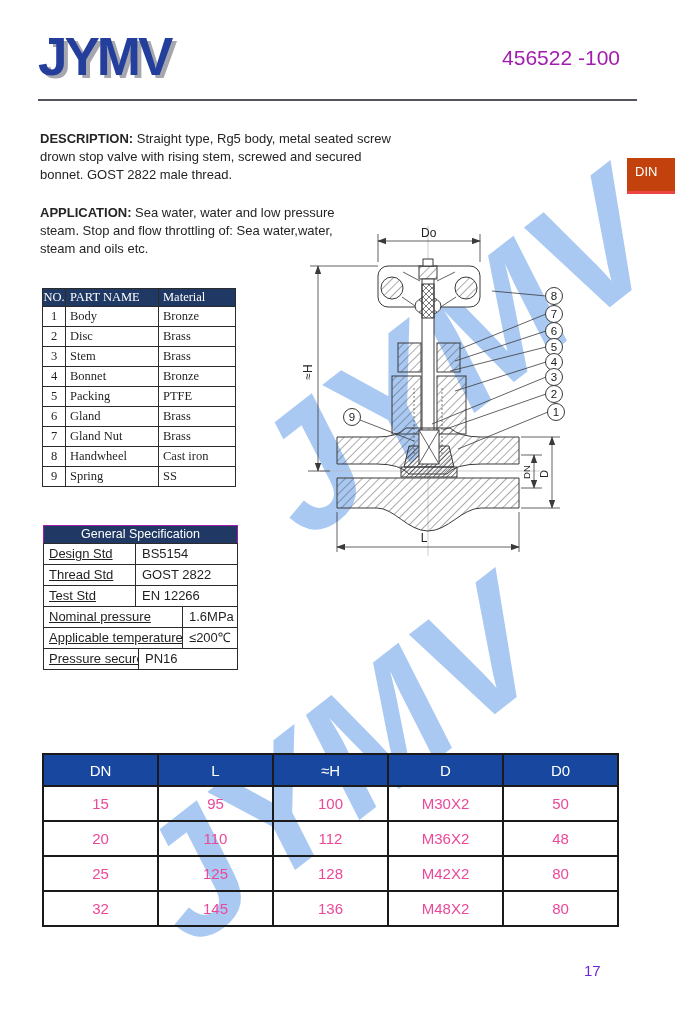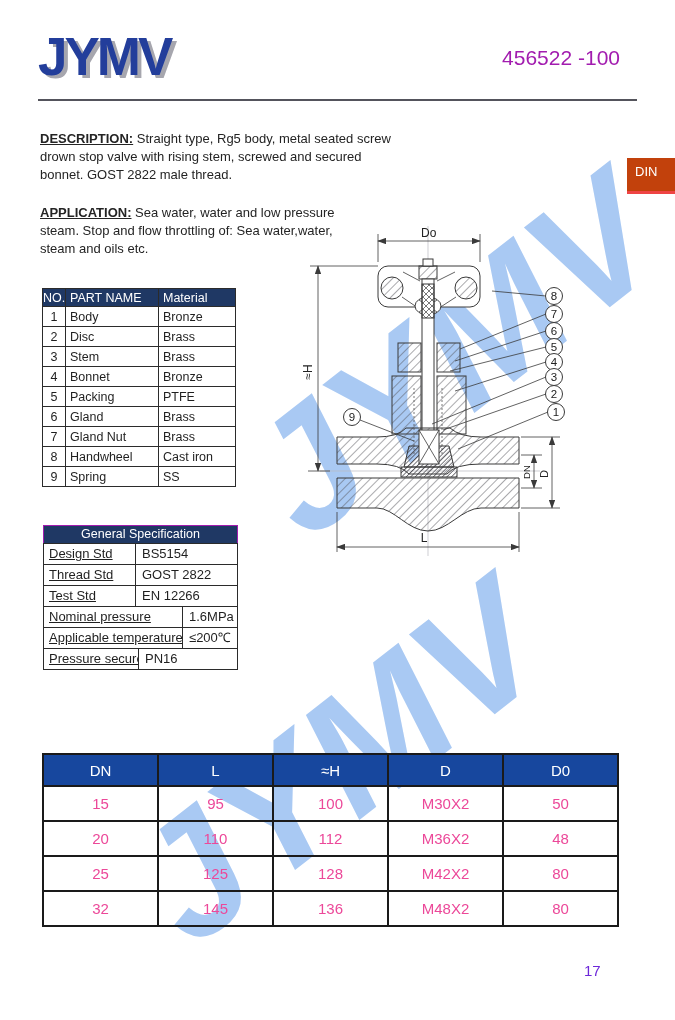--- a/index.html
+++ b/index.html
@@ -12,25 +12,25 @@
   .logo{position:absolute;left:38px;top:30px;font-size:53px;font-weight:bold;
         letter-spacing:-3px;color:#233e9b;text-shadow:4px 3px 0 #a6a6ae;line-height:1;}
   .titleblock{position:absolute;right:55px;top:30px;text-align:right;}
   .title{font-size:27px;color:#1b1b1b;letter-spacing:0.5px;}
   .model{font-size:21px;color:#a21caf;margin-top:16px;}
   .rule{position:absolute;left:38px;top:99px;width:599px;height:2px;background:#54545c;}
   .dintab{position:absolute;left:627px;top:158px;width:48px;height:36px;background:#c2410c;
           color:#fff;font-size:13px;line-height:28px;padding-left:8px;box-sizing:border-box;
           border-bottom:3px solid #ef4444;}
   .para{position:absolute;left:40px;font-size:13px;line-height:18px;color:#242424;}
-  .para b{font-weight:bold;text-decoration:underline;}
+  .para b{font-weight:bold;}
   
   table{border-collapse:collapse;}
   .parts{position:absolute;left:42px;top:288px;width:193px;table-layout:fixed;
-         font-size:12.5px;background:transparent;}
+         font-size:12.5px;background:transparent;font-family:Liberation Serif, serif;}
   .parts th,.parts td{border:1px solid #2b2b2b;height:19px;padding:0 0 0 4px;
          text-align:left;font-weight:normal;overflow:hidden;white-space:nowrap;}
   .parts thead th{background:#1f3864;color:#fff;height:17px;}
   .parts td:first-child,.parts th:first-child{text-align:center;padding:0;}
   
   .spec{position:absolute;left:43px;top:525px;width:195px;font-size:13px;}
   .spec-title{background:#1f3864;color:#fff;text-align:center;font-size:12.5px;
               height:17px;line-height:17px;border:1px solid #a21caf;}
   .spec-row{display:flex;border:1px solid #2b2b2b;margin-top:-1px;height:20px;line-height:20px;
             background:transparent;}

